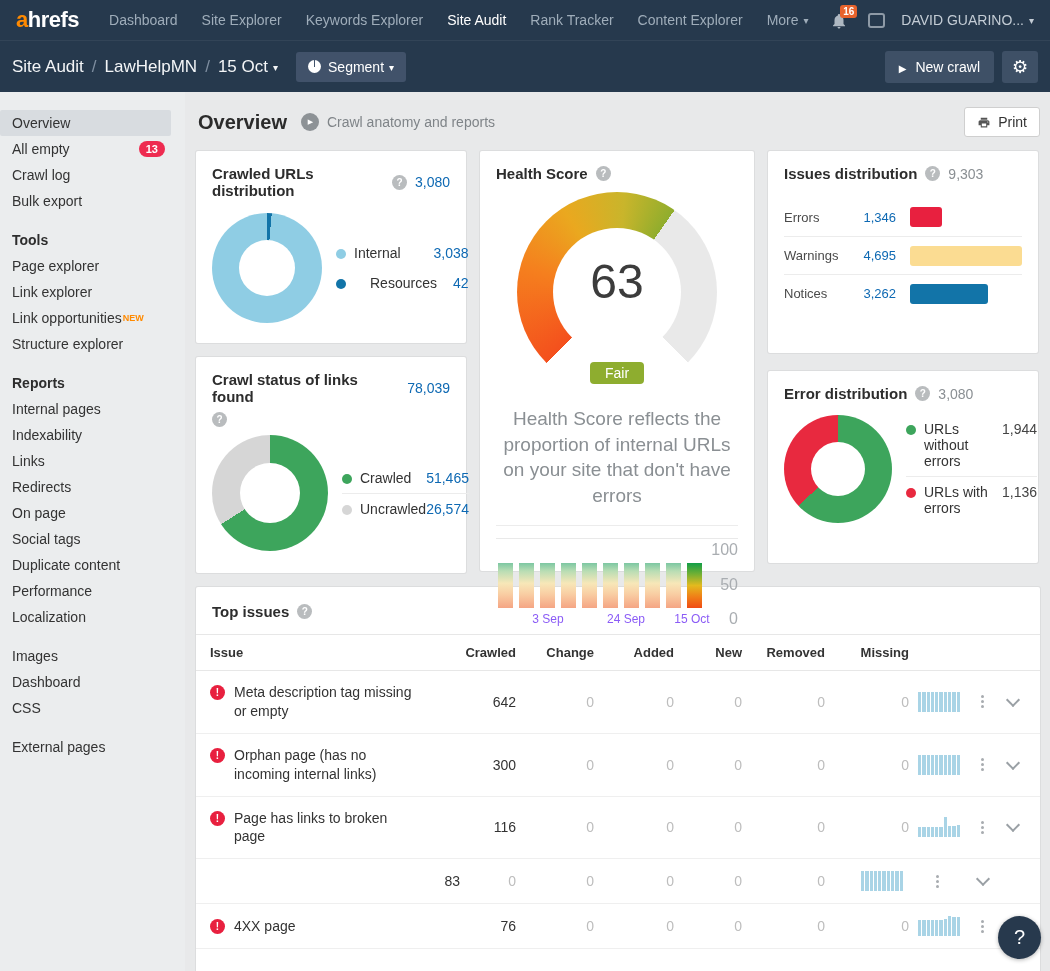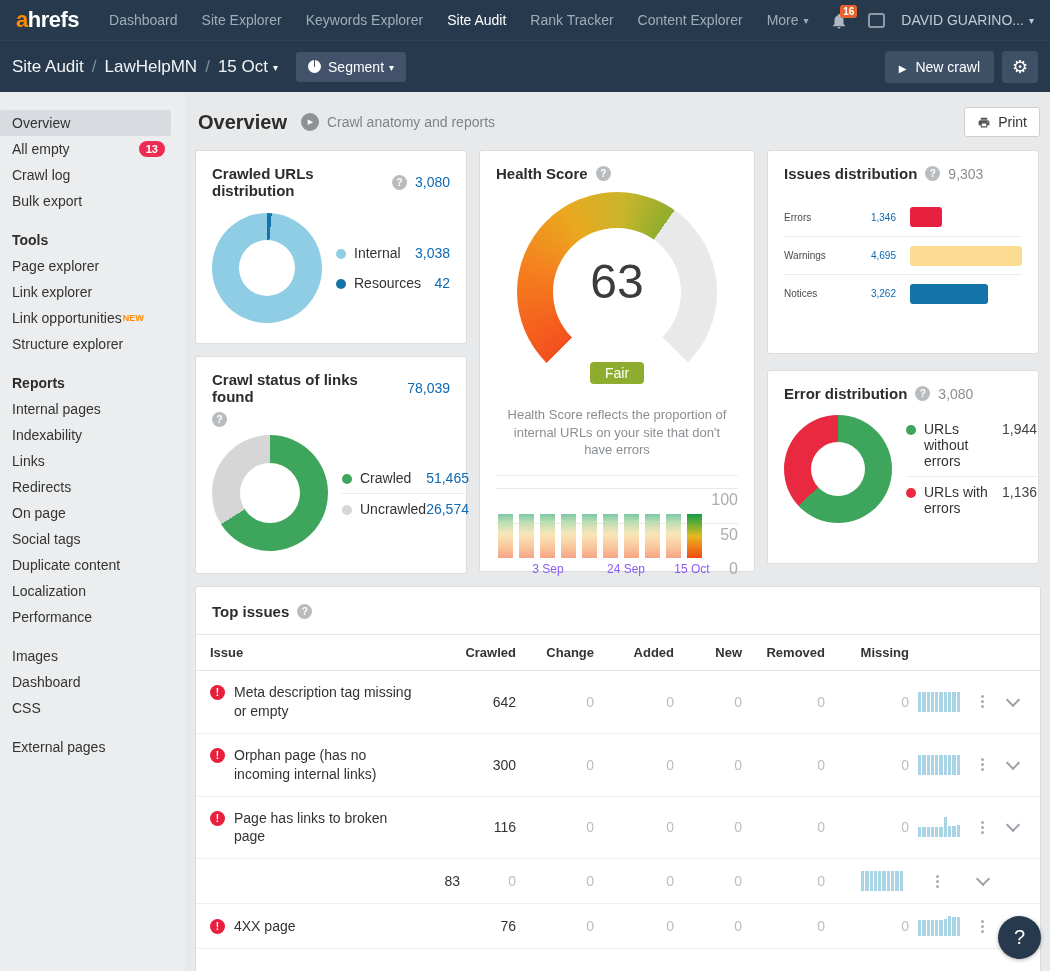--- a/index.html
+++ b/index.html
@@ -86,38 +86,38 @@
   .c-urls { height:192px; }
 
   
   .c-health { height:420px; padding-bottom:10px; }
   .gauge-wrap { display:flex; justify-content:center; margin-top:10px; }
   .gauge { width:200px; height:200px; border-radius:50%; position:relative; }
   .gauge-hole { position:absolute; inset:0; margin:auto; width:128px; height:128px; background:#fff; border-radius:50%; }
   .gauge-score { position:absolute; width:100%; text-align:center; top:62px; font-size:48px; color:#3c3c3c; }
   .gauge-badge { position:absolute; width:100%; bottom:8px; display:flex; justify-content:center; }
   .fair-pill { background:#8ead2f; color:#fff; font-size:14px; border-radius:4px; padding:3px 15px; }
-  .health-desc { margin-top:14px; text-align:center; font-size:13px; color:#8a8f93; line-height:1.35; padding:0 4px; }
+  .health-desc { margin-top:14px; text-align:center; font-size:19px; color:#8a8f93; line-height:1.35; padding:0 4px; }
   .trend-sect { margin-top:16px; border-top:1px solid #ececec; padding-top:0; position:relative; height:104px; }
   .trend-area { position:absolute; left:0; top:12px; right:0; height:70px; }
   .gridline { position:absolute; left:0; right:0; height:1px; background:#e9e9e9; }
   .gl-100 { top:0; } .gl-50 { top:35px; }
   .ylab { position:absolute; right:0; font-size:16px; color:#a9adb1; }
   .yl-100 { top:3px; } .yl-50 { top:38px; } .yl-0 { top:72px; }
   .trend { position:absolute; left:2px; bottom:0; width:204px; height:70px; display:flex; align-items:flex-end; gap:6px; }
   .trend .sparkbar { flex:1; background:linear-gradient(to bottom,#7cc7a2 0%,#b9ddb4 18%,#f7e7b8 45%,#f9cfa4 68%,#f5a584 100%); }
   .trend .sparkbar.last { background:linear-gradient(to bottom,#129e48 0%,#74b033 25%,#e3ba1e 50%,#f07f17 75%,#f04b14 100%); }
   .xlabs { position:absolute; top:86px; left:0; right:0; height:14px; }
   .xlab { position:absolute; font-size:12px; color:#8b5cf6; transform:translateX(-50%); white-space:nowrap; }
   .xl-0 { left:52px; } .xl-1 { left:130px; } .xl-2 { left:196px; }
 
   
   .c-issues { height:202px; }
   .idist-rows { margin-top:16px; }
-  .idist-row { display:flex; align-items:center; height:38px; font-size:10px; }
+  .idist-row { display:flex; align-items:center; height:38px; font-size:13px; }
   .idist-row + .idist-row { border-top:1px solid #ececec; }
   .idist-label { width:64px; color:#4a4a4a; }
   .idist-val { width:48px; text-align:right; color:#0e69b3; cursor:pointer; margin-right:14px; }
   .idist-barzone { flex:1; }
   .hbar { height:20px; border-radius:3px; }
 
   
   .c-error { height:192px; }
   .c-error .donut { width:108px; height:108px; }
   .c-error .donut-hole { width:54px; height:54px; }
@@ -247,24 +247,24 @@
       <div class="side-item">
           <span>On page</span>
         </div>
       <div class="side-item">
           <span>Social tags</span>
         </div>
       <div class="side-item">
           <span>Duplicate content</span>
         </div>
       <div class="side-item">
+          <span>Performance</span>
+        </div>
+      <div class="side-item">
           <span>Localization</span>
-        </div>
-      <div class="side-item">
-          <span>Performance</span>
         </div>
     </div>
     <div class="side-group">
       <div class="side-item">
           <span>Images</span>
         </div>
       <div class="side-item">
           <span>Dashboard</span>
         </div>
       <div class="side-item">
@@ -303,21 +303,21 @@
           <div class="donut-flex">
             <div class="donut" style="background: conic-gradient(rgb(18, 116, 168) 0deg, rgb(18, 116, 168) 4.9deg, rgb(143, 205, 228) 4.9deg, rgb(143, 205, 228) 360deg);">
                 <div class="donut-hole"></div>
               </div>
             <div class="legend">
               <div class="legend-item" style="border-top:none;">
                 <span class="dot" style="background: rgb(143, 205, 228);"></span>
                 <span class="legend-label">Internal</span>
                 <span class="legend-val">3,038</span>
               </div>
-              <div class="legend-item" style="border-top:none;">
+              <div class="legend-item" style="border-top:none;gap:16px;">
                 <span class="dot" style="background: rgb(18, 116, 168);"></span>
                 <span class="legend-label">Resources</span>
                 <span class="legend-val">42</span>
               </div>
             </div>
           </div>
         </div>
 
         <div class="card c-status">
           <div class="card-title-row">

